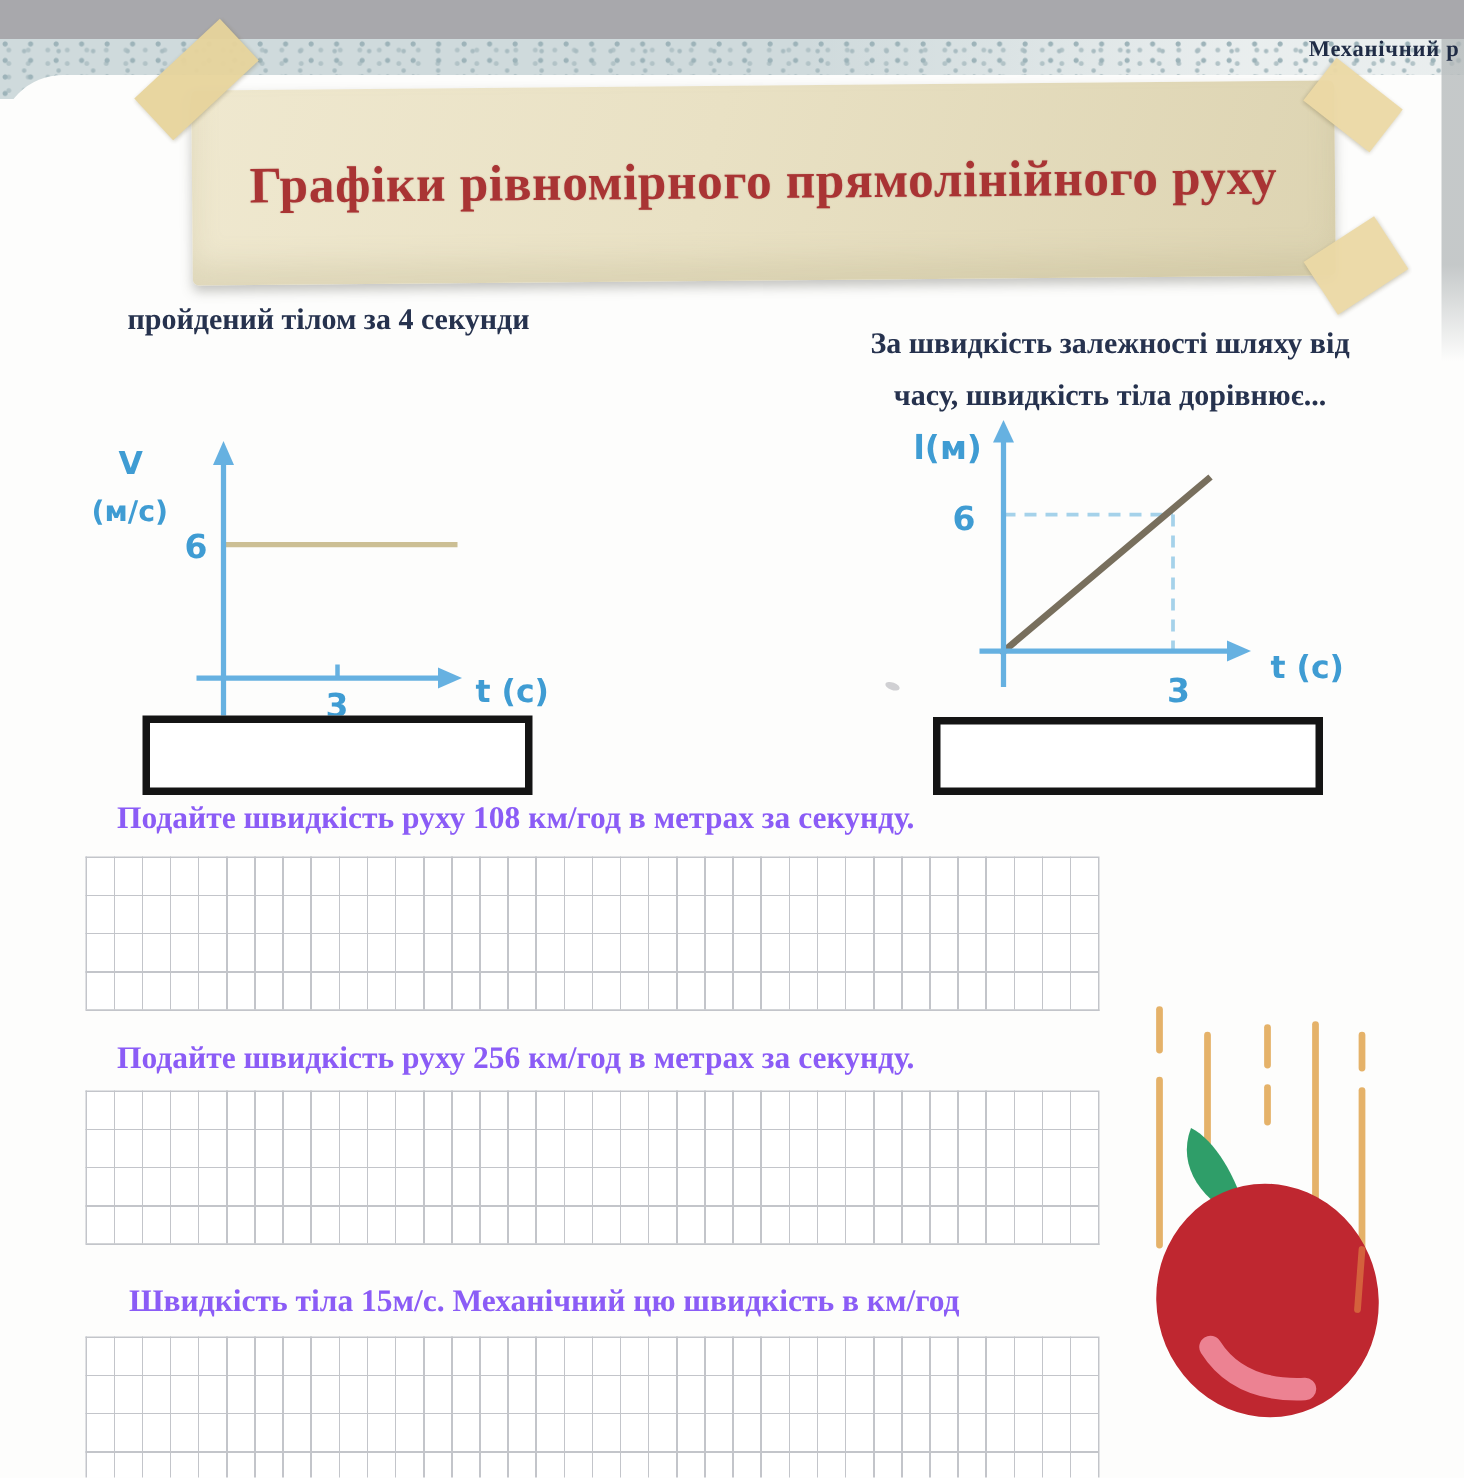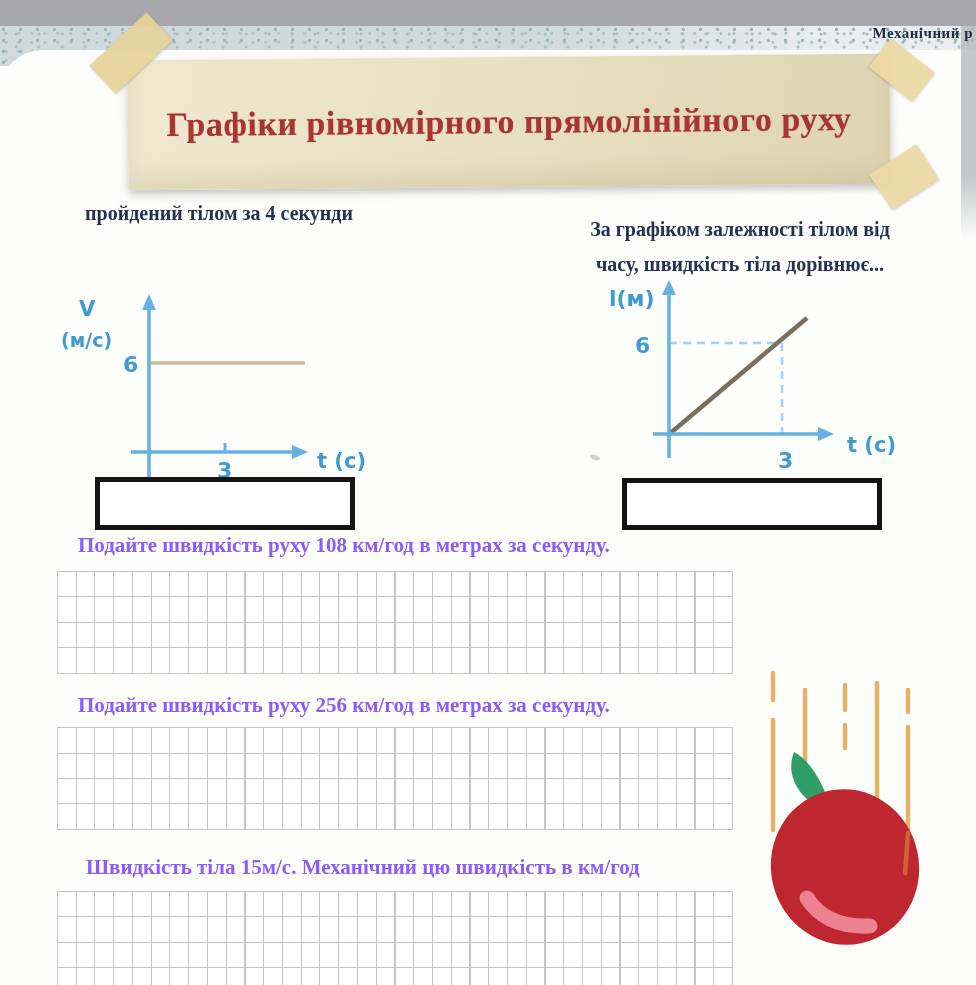--- a/index.html
+++ b/index.html
@@ -97,21 +97,21 @@
 </div>
 <div class="tape tape-left"></div>
 <div class="tape tape-right-top"></div>
 <div class="tape tape-right-bottom"></div>
 
 <div class="q-text q-left">
   <div>пройдений тілом за 4 секунди</div>
 </div>
 
 <div class="q-text q-right">
-  <div>За графіком залежності  тілом від</div>
+  <div>За швидкість залежності  шляху від</div>
   <div>часу, швидкість тіла дорівнює...</div>
 </div>
 
 <svg class="graph-svg g-left" width="330" height="215" viewBox="0 0 330 215">
 
   <line x1="94" y1="73" x2="250" y2="73" stroke="#ccbf94" stroke-width="3.5"></line>
 
   <line x1="94" y1="16" x2="94" y2="192" stroke="#66b1e1" stroke-width="3.5"></line>
   <polygon points="94,4 87,20 101,20" fill="#66b1e1"></polygon>
 

